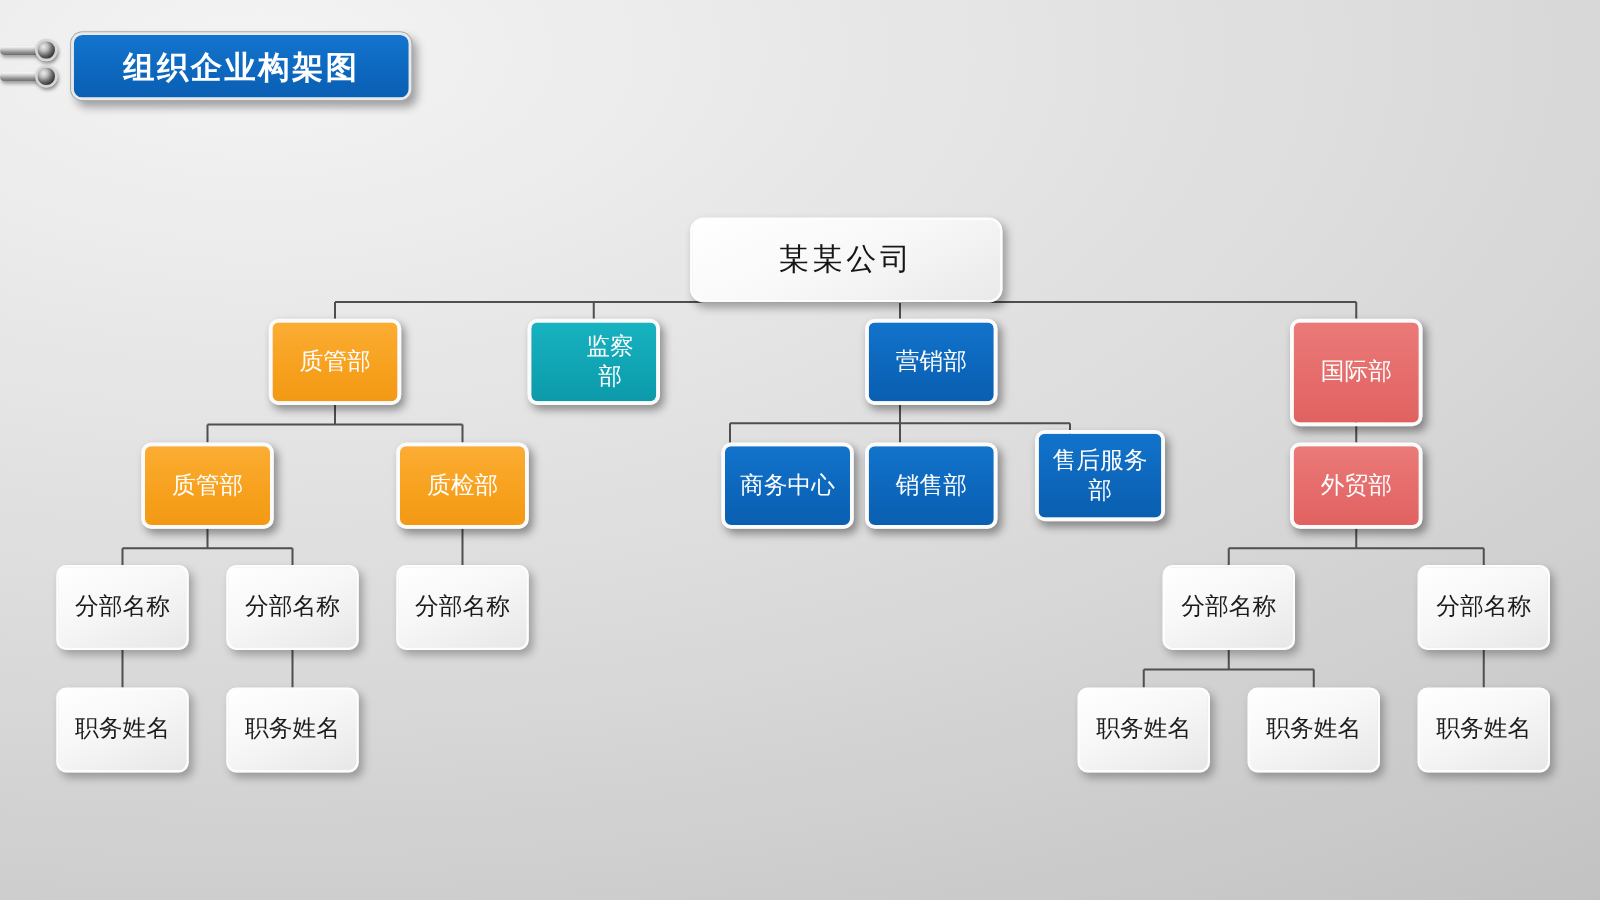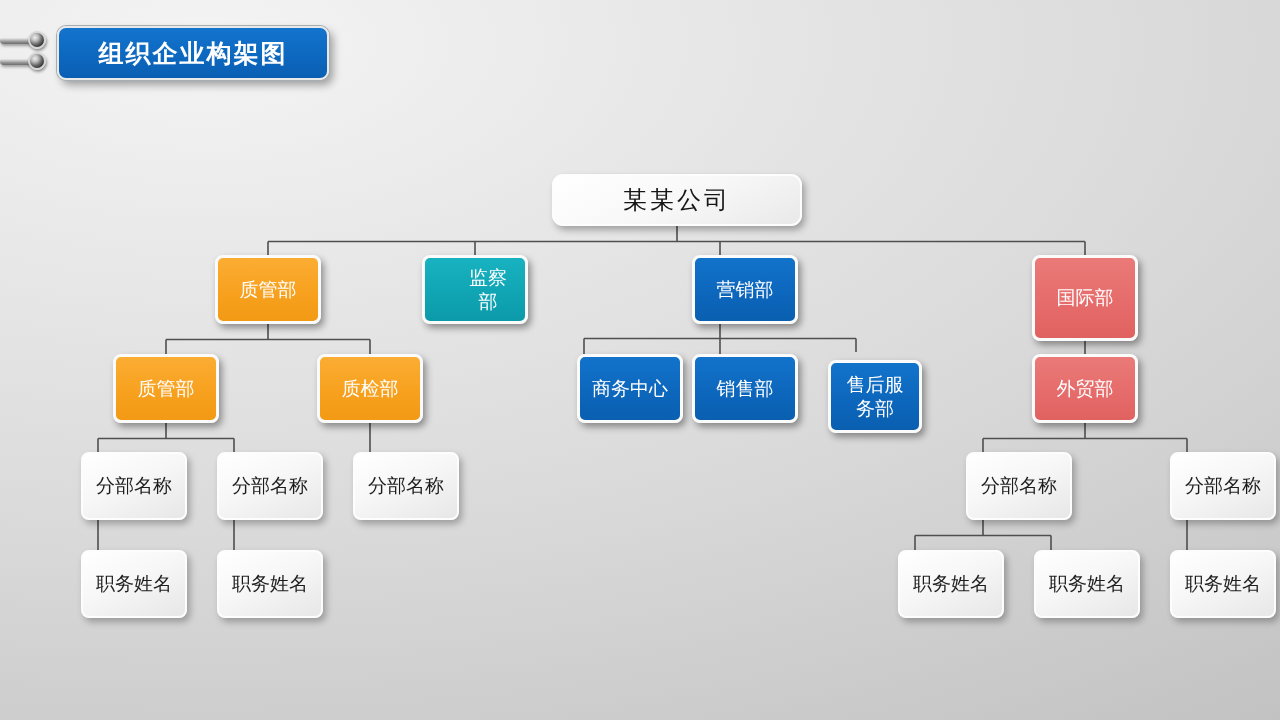--- a/index.html
+++ b/index.html
@@ -57,21 +57,20 @@
     color:#ffffff;cursor:default;
   }
   .node.orange{background:linear-gradient(180deg,#fbad33 0%,#f7a01d 60%,#f29a14 100%);}
   .node.teal  {background:linear-gradient(180deg,#18b2c0 0%,#10a4b3 60%,#0c9aa9 100%);}
   .node.blue  {background:linear-gradient(180deg,#1273cb 0%,#0c66bb 60%,#0a5fb0 100%);margin-left:25px;}
   .node.red   {background:linear-gradient(180deg,#ea7a78 0%,#e56b6a 60%,#e06260 100%);}
   .node.white{
     background:linear-gradient(155deg,#ffffff 0%,#f7f7f7 45%,#e7e7e7 100%);
     color:#1c1c1c;border:2px solid #fdfdfd;
     box-shadow:3px 4px 7px rgba(0,0,0,.28);
-    margin-left:36px;
   }
   .node.root{
     background:linear-gradient(155deg,#ffffff 0%,#f8f8f8 50%,#e9e9e9 100%);
     color:#161616;border:2px solid #fdfdfd;border-radius:11px;
     font-size:24px;letter-spacing:3px;
     box-shadow:3px 4px 7px rgba(0,0,0,.3);
   }
 </style>
 </head>
 <body>
@@ -84,21 +83,21 @@
     <span>组织企业构架图</span>
   </div>
   <div class="pin-knob k1"></div>
   <div class="pin-knob k2"></div>
 
   <svg class="connectors" width="1280" height="720">
       <path d="M 677 226 V 241.5 M 268 241.5 H 1085 M 268 241.5 V 255 M 475 241.5 V 255 M 720 241.5 V 255 M 1085 241.5 V 255 M 268 324 V 339.5 M 166 339.5 H 370 M 166 339.5 V 354 M 370 339.5 V 354 M 720 324 V 338.5 M 584 338.5 H 856 M 584 338.5 V 354 M 720 338.5 V 354 M 856 338.5 V 352 M 1085 324 V 339.5 M 1085 339.5 H 1085 M 1085 339.5 V 354 M 166 423 V 438.5 M 98 438.5 H 234 M 98 438.5 V 452 M 234 438.5 V 452 M 370 423 V 438.5 M 370 438.5 H 370 M 370 438.5 V 452 M 1085 423 V 438.5 M 983 438.5 H 1187 M 983 438.5 V 452 M 1187 438.5 V 452 M 98 520 V 535.5 M 98 535.5 H 98 M 98 535.5 V 550 M 234 520 V 535.5 M 234 535.5 H 234 M 234 535.5 V 550 M 983 520 V 535.5 M 915 535.5 H 1051 M 915 535.5 V 550 M 1051 535.5 V 550 M 1187 520 V 535.5 M 1187 535.5 H 1187 M 1187 535.5 V 550 " fill="none" stroke="#4F4F4F" stroke-width="1.6"></path>
     </svg>
 
   <div id="chart">
-      <div class="node root" style="left: 552px; top: 174px; width: 250px; height: 52px;">
+      <div class="node root" style="left: 552px; top: 174px; width: 250px; height: 68px;">
         <span>某某公司</span>
       </div>
       <div class="node orange" style="left: 215px; top: 255px; width: 106px; height: 69px;">
         <span>质管部</span>
       </div>
       <div class="node teal" style="left: 422px; top: 255px; width: 106px; height: 69px; padding-left: 36px;">
         <span>监察部</span>
       </div>
       <div class="node blue" style="left: 667px; top: 255px; width: 106px; height: 69px;">
         <span>营销部</span>
@@ -111,21 +110,21 @@
       </div>
       <div class="node orange" style="left: 317px; top: 354px; width: 106px; height: 69px;">
         <span>质检部</span>
       </div>
       <div class="node blue" style="left: 552px; top: 354px; width: 106px; height: 69px; align-items: center;">
         <span>商务中心</span>
       </div>
       <div class="node blue" style="left: 667px; top: 354px; width: 106px; height: 69px;">
         <span>销售部</span>
       </div>
-      <div class="node blue" style="left: 803px; top: 360px; width: 94px; height: 73px;">
+      <div class="node blue" style="left: 803px; top: 344px; width: 104px; height: 73px;">
         <span>售后服务部</span>
       </div>
       <div class="node red" style="left: 1032px; top: 354px; width: 106px; height: 69px;">
         <span>外贸部</span>
       </div>
       <div class="node white" style="left: 45px; top: 452px; width: 106px; height: 68px;">
         <span>分部名称</span>
       </div>
       <div class="node white" style="left: 181px; top: 452px; width: 106px; height: 68px;">
         <span>分部名称</span>

